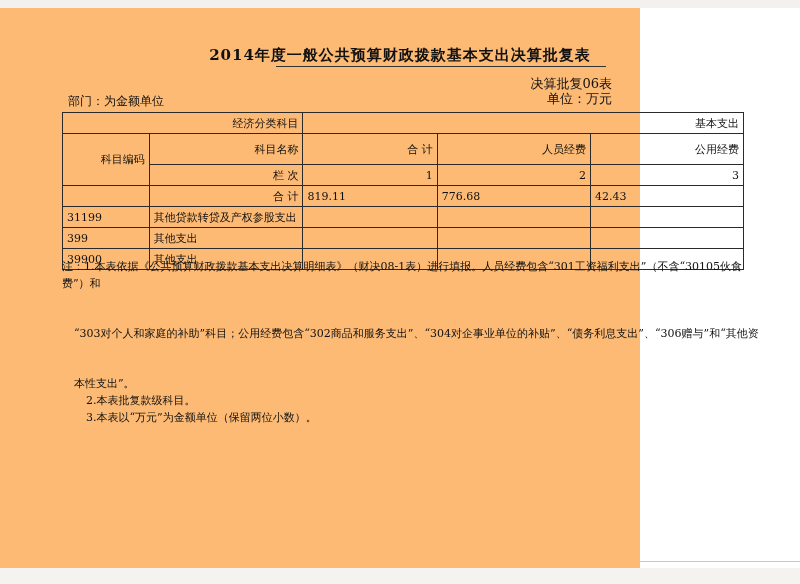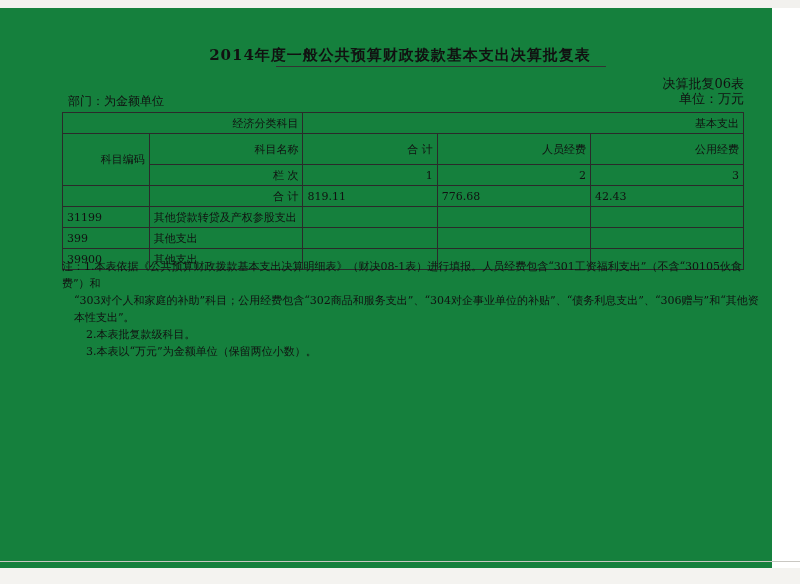--- a/index.html
+++ b/index.html
@@ -13,22 +13,22 @@
     position: relative;
     font-family: "DejaVu Serif", serif;
     color: #1a1a1a;
     overflow: hidden;
   }
 
   
   .page {
     position: absolute;
     left: 0; top: 0;
-    width: 772px; height: 584px;
-    background: #15803d;
+    width: 640px; height: 584px;
+    background: #fdba74;
   }
 
   .scan-edge-top {
     position: absolute;
     left: 0; top: 0; width: 800px; height: 8px;
     background: #f2f1ee;
   }
   .scan-edge-bottom {
     position: absolute;
     left: 0; bottom: 0; width: 800px; height: 16px;
@@ -97,21 +97,21 @@
   .notes {
     position: absolute;
     left: 62px;
     top: 258px;
     width: 700px;
     font-size: 11px;
     line-height: 17px;
     color: #111;
   }
   .notes p { margin: 0; text-indent: 0; }
-  .notes p.indent1 { padding-left: 12px; }
+  .notes p.indent1 { padding-left: 12px; margin-top: 33px; }
   .notes p.indent2 { padding-left: 24px; }
 
   .page-num {
     position: absolute;
     left: 0; bottom: 38px;
     width: 800px;
     text-align: center;
     font-size: 10px;
     color: #222;
   }

